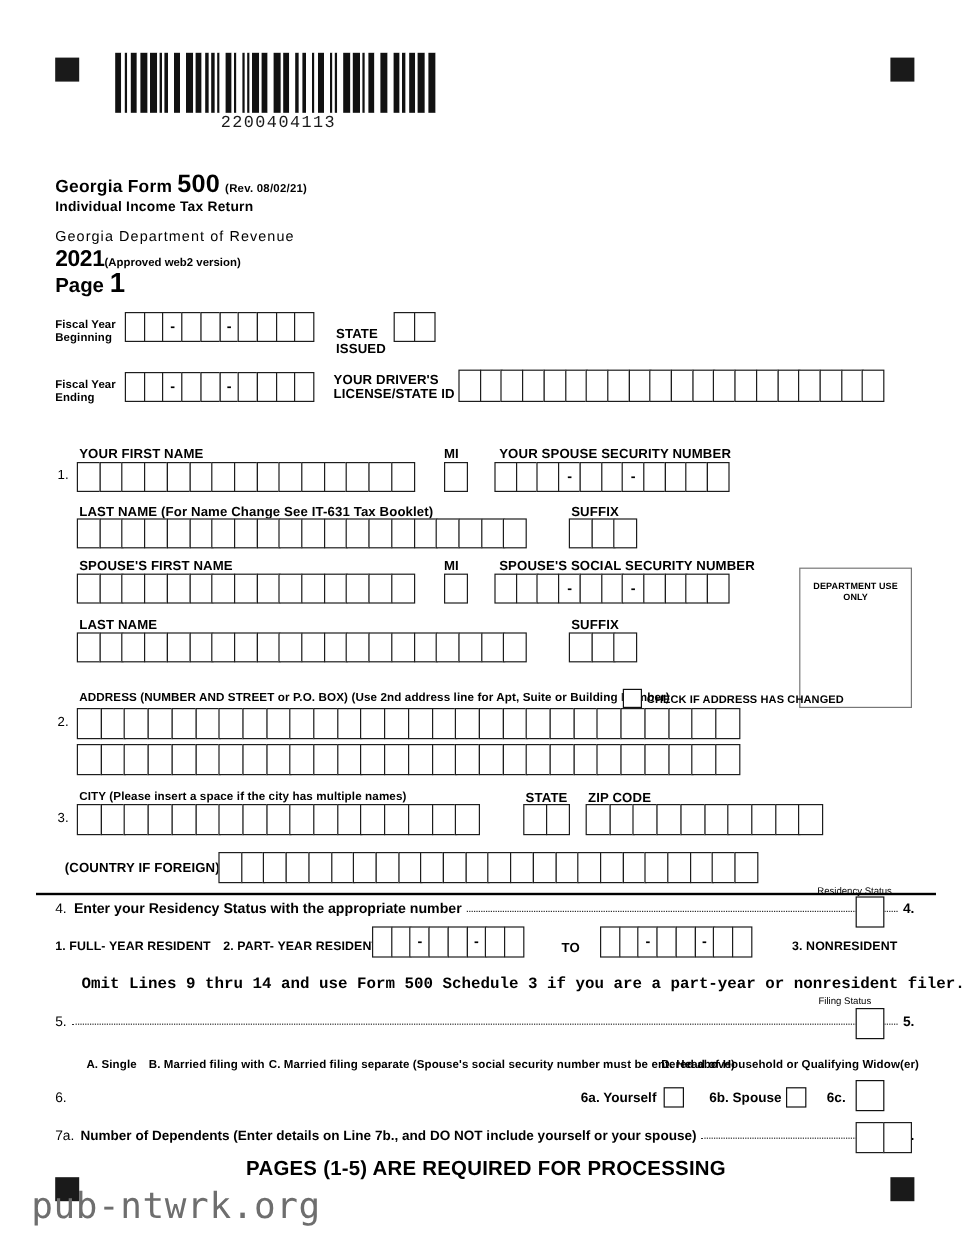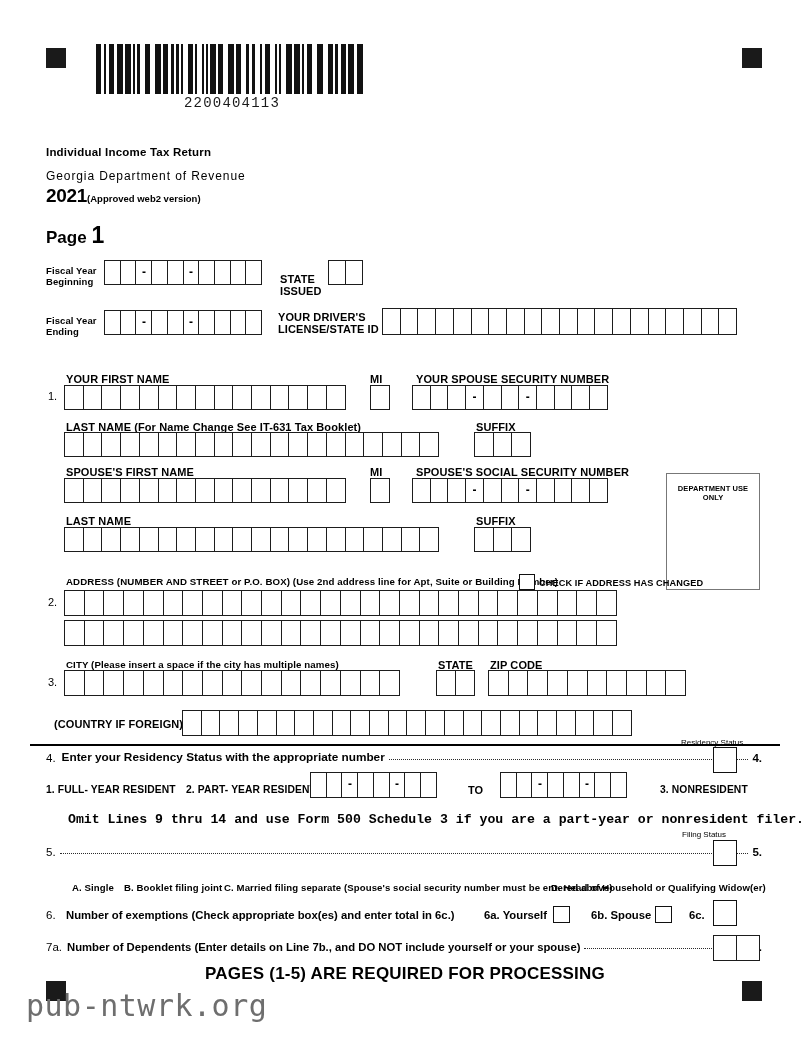--- a/index.html
+++ b/index.html
@@ -227,20 +227,25 @@
         <u style="width: 2px;"></u>
         <i style="width: 6px;"></i>
         <u style="width: 3px;"></u>
         <i style="width: 6px;"></i>
         <u style="width: 5px;"></u>
       </div>
     <div class="barcode-num">2200404113</div>
   </div>
 
   <div class="hdr">
+    <div class="l1">
+      <span>Georgia  Form</span>
+      <span class="big">500</span>
+      <span class="rev">(Rev. 08/02/21)</span>
+    </div>
     <div class="l2">Individual  Income  Tax  Return</div>
     <div class="l3">Georgia  Department  of  Revenue</div>
     <div class="l4">
       <span class="yr">2021</span><span class="apr">(Approved web2 version)</span>
     </div>
   </div>
 
   <div class="page-lbl">
     <span>Page</span>
     <span class="pn">1</span>
@@ -629,26 +634,25 @@
 
   <div class="abs" style="left:682px; top:830px; font-size:8px;">Filing Status</div>
   <div class="abs" style="left:46px; top:846px; width:716px; display:flex; align-items:flex-end;">
     <span class="num-lbl" style="font-size:11.5px;">5.</span>
     <span class="dotted"></span>
     <span style="font-size:11.5px; font-weight:bold;">5.</span>
   </div>
   <div class="abs big-box" style="left:713px; top:840px; width:24px; height:26px;"></div>
 
   <div class="abs fld-lbl" style="left:72px; top:882px; font-size:9.6px;">A. Single</div>
-  <div class="abs fld-lbl" style="left:124px; top:882px; font-size:9.6px;">B. Booklet filing joint</div>
+  <div class="abs fld-lbl" style="left:124px; top:882px; font-size:9.6px;">B. Married filing with</div>
   <div class="abs fld-lbl" style="left:224px; top:882px; font-size:9.6px;">C. Married filing separate (Spouse's social security number must be entered above)</div>
   <div class="abs fld-lbl" style="left:551px; top:882px; font-size:9.6px;">D. Head of Household or Qualifying Widow(er)</div>
 
   <div class="abs num-lbl" style="left:46px; top:909px; font-size:11.5px;">6.</div>
-  <div class="abs" style="left:66px; top:909px; font-size:11.3px; font-weight:bold;">Number of exemptions (Check appropriate box(es) and enter total in 6c.)</div>
   <div class="abs" style="left:484px; top:909px; font-size:11.3px; font-weight:bold;">6a. Yourself</div>
   <div class="abs chk" style="left:553px; top:906px; width:17px; height:17px;"></div>
   <div class="abs" style="left:591px; top:909px; font-size:11.3px; font-weight:bold;">6b. Spouse</div>
   <div class="abs chk" style="left:655px; top:906px; width:17px; height:17px;"></div>
   <div class="abs" style="left:689px; top:909px; font-size:11.3px; font-weight:bold;">6c.</div>
   <div class="abs big-box" style="left:713px; top:900px; width:24px; height:26px;"></div>
 
   <div class="abs" style="left:46px; top:941px; width:716px; display:flex; align-items:flex-end;">
     <span class="num-lbl" style="font-size:11.5px;">7a.</span>
     <span style="font-size:11.3px; font-weight:bold; margin-left:5px;">Number of Dependents (Enter details on Line 7b., and DO NOT include yourself or your spouse)</span>

